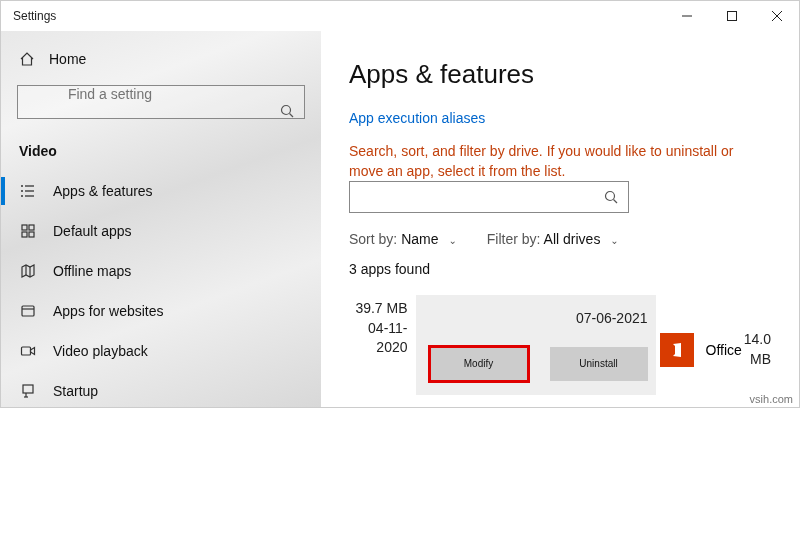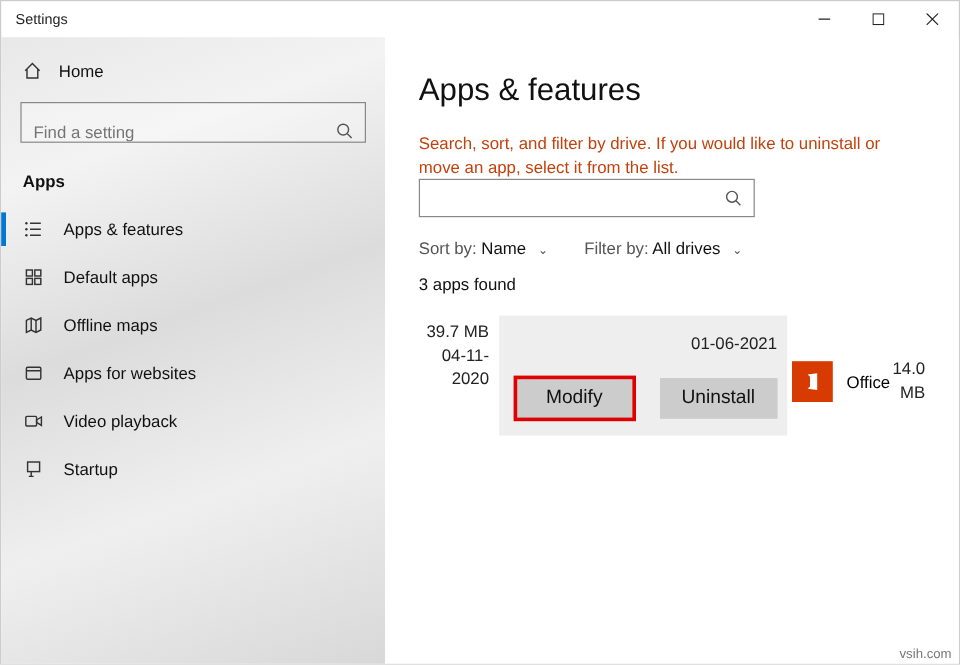--- a/index.html
+++ b/index.html
@@ -1,26 +1,26 @@
 <!DOCTYPE html>
 <html><head>
   <meta charset="utf-8">
   <style>
     * { box-sizing: border-box; margin: 0; padding: 0; font-family: "Segoe UI", sans-serif; }
     html, body { width: 800px; height: 554px; overflow: hidden; background: #fff; }
-    .window { width: 800px; height: 554px; display: flex; flex-direction: column; border: 1px solid #ccc; }
+    .window { width: 800px; height: 408px; display: flex; flex-direction: column; border: 1px solid #ccc; }
     .titlebar { height: 30px; display: flex; align-items: center; justify-content: space-between; padding: 0 0 0 12px; font-size: 12px; color: #222; }
     .titlebar .wcontrols { display: flex; }
     .wbtn { width: 45px; height: 30px; display: flex; align-items: center; justify-content: center; font-size: 12px; color: #222; }
     .wbtn svg { stroke: #222; }
     .body { flex: 1; display: flex; min-height: 0; }
     .sidebar { width: 320px; background: linear-gradient(160deg, #e8e8e8 0%, #f3f3f3 20%, #dcdcdc 45%, #efefef 70%, #d8d8d8 100%); padding-top: 10px; display: flex; flex-direction: column; }
     .home-row { display: flex; align-items: center; gap: 14px; padding: 10px 18px 18px 18px; font-size: 14px; color: #111; }
     .search-wrap { margin: 0 16px 16px 16px; }
-    .search-box { display: flex; align-items: flex-start; justify-content: space-between; border: 1px solid #888; background: rgba(255,255,255,0.25); height: 34px; padding: 16px 10px; }
+    .search-box { display: flex; align-items: flex-end; justify-content: space-between; border: 1px solid #888; background: rgba(255,255,255,0.25); height: 34px; padding: 0 10px; flex-direction: column; }
     .search-box input { border: none; background: transparent; outline: none; font-size: 14px; color: #555; width: 85%; }
     .section-label { font-weight: 600; font-size: 14px; padding: 8px 18px 12px 18px; color: #111; }
     .nav { display: flex; flex-direction: column; }
     .nav-item { display: flex; align-items: center; gap: 16px; padding: 12px 18px 12px 18px; font-size: 14px; color: #111; position: relative; }
     .nav-item.selected::before { content: ""; position: absolute; left: 0; top: 6px; bottom: 6px; width: 4px; background: #0078d4; }
     .nav-item .icon { width: 18px; display: flex; justify-content: center; color: #333; }
     .main { flex: 1; padding: 28px 20px 0 28px; overflow: hidden; background: #fff; position: relative; }
     .main h1 { font-size: 26px; font-weight: 400; color: #111; margin-bottom: 20px; }
     .link { color: #0066cc; font-size: 14px; margin-bottom: 16px; display: block; }
     .desc { font-size: 14px; color: #c2410c; line-height: 1.4; max-width: 420px; }
@@ -29,21 +29,21 @@
     .filters .lbl { color: #555; }
     .filters .val { color: #111; }
     .chev { margin-left: 6px; font-size: 10px; color: #555; }
     .found { font-size: 14px; color: #111; margin-bottom: 18px; }
     .app-list { display: flex; flex-direction: row; }
     .app-row1 { display: flex; justify-content: flex-end; padding: 4px 8px 10px 0; }
     .meta { text-align: right; font-size: 14px; color: #222; line-height: 1.4; }
     .app-row2 { background: #eeeeee; padding: 14px 8px 14px 14px; display: flex; flex-direction: column; gap: 18px; }
     .r2-top { display: flex; justify-content: flex-end; }
     .r2-bot { display: flex; justify-content: flex-end; gap: 0; padding-right: 0; }
-    .btn { width: 98px; height: 34px; background: #ccc; border: none; font-size: 16px; color: #111; display: flex; align-items: center; justify-content: center; }
+    .btn { width: 98px; height: 34px; background: #ccc; border: none; font-size: 10px; color: #111; display: flex; align-items: center; justify-content: center; }
     .btn + .btn { margin-left: 22px; }
     .highlight { outline: 3px solid #e00000; outline-offset: -1px; }
     .app-row3 { display: flex; align-items: center; justify-content: space-between; padding: 10px 8px 0 4px; }
     .office-ico { width: 34px; height: 34px; background: #d83b01; display: flex; align-items: center; justify-content: center; color: #fff; font-size: 11px; }
     .row3-left { display: flex; align-items: center; gap: 12px; font-size: 14px; }
     .watermark { position: absolute; bottom: 2px; right: 6px; font-size: 11px; color: #777; }
     svg { display: block; }
   </style>
 </head>
 <body>
@@ -84,21 +84,21 @@
         <div class="search-box">
           <input type="text" placeholder="Find a setting" style="">
           <span>
               <svg width="14" height="14" viewBox="0 0 14 14" fill="none" stroke="#555" stroke-width="1.2">
                 <circle cx="6" cy="6" r="4.5"></circle>
                 <line x1="9.5" y1="9.5" x2="13" y2="13"></line>
               </svg>
             </span>
         </div>
       </div>
-      <div class="section-label">Apps</div>
+      <div class="section-label">Video</div>
       <div class="nav">
         <div class="nav-item selected">
           <span class="icon">
               <svg width="16" height="16" viewBox="0 0 16 16" stroke="#333" stroke-width="1.3">
                 <line x1="2" y1="3" x2="2" y2="3" stroke-linecap="round" stroke-width="2"></line>
                 <line x1="5" y1="3" x2="14" y2="3"></line>
                 <line x1="2" y1="8" x2="2" y2="8" stroke-linecap="round" stroke-width="2"></line>
                 <line x1="5" y1="8" x2="14" y2="8"></line>
                 <line x1="2" y1="13" x2="2" y2="13" stroke-linecap="round" stroke-width="2"></line>
                 <line x1="5" y1="13" x2="14" y2="13"></line>
@@ -153,20 +153,21 @@
                 <line x1="4" y1="14" x2="8" y2="14"></line>
               </svg>
             </span>
           <span>Startup</span>
         </div>
       </div>
     </div>
 
     <div class="main">
       <h1>Apps &amp; features</h1>
+      <a class="link">App execution aliases</a>
       <p class="desc">Search, sort, and filter by drive. If you would like to uninstall or move an app, select it from the list.</p>
       <div class="app-search">
         <span>
             <svg width="14" height="14" viewBox="0 0 14 14" fill="none" stroke="#555" stroke-width="1.2">
               <circle cx="6" cy="6" r="4.5"></circle>
               <line x1="9.5" y1="9.5" x2="13" y2="13"></line>
             </svg>
           </span>
       </div>
       <div class="filters">
@@ -187,21 +188,21 @@
         <div class="app-row1">
           <div class="meta">
             <div>39.7 MB</div>
             <div>04-11-2020</div>
           </div>
         </div>
 
         <div class="app-row2">
           <div class="r2-top">
             <div class="meta">
-              <div>01-06-2021</div>
+              <div>07-06-2021</div>
             </div>
           </div>
           <div class="r2-bot">
             <button class="btn highlight">Modify</button>
             <button class="btn">Uninstall</button>
           </div>
         </div>
 
         <div class="app-row3">
           <div class="row3-left">

